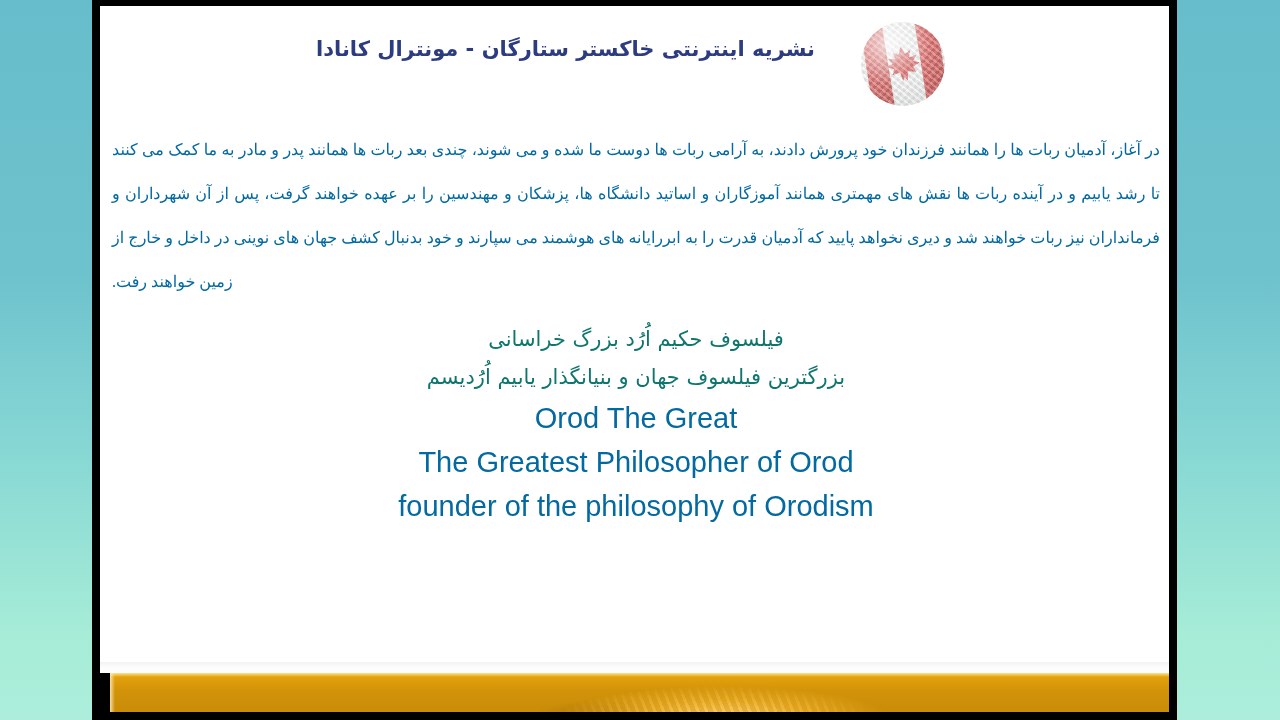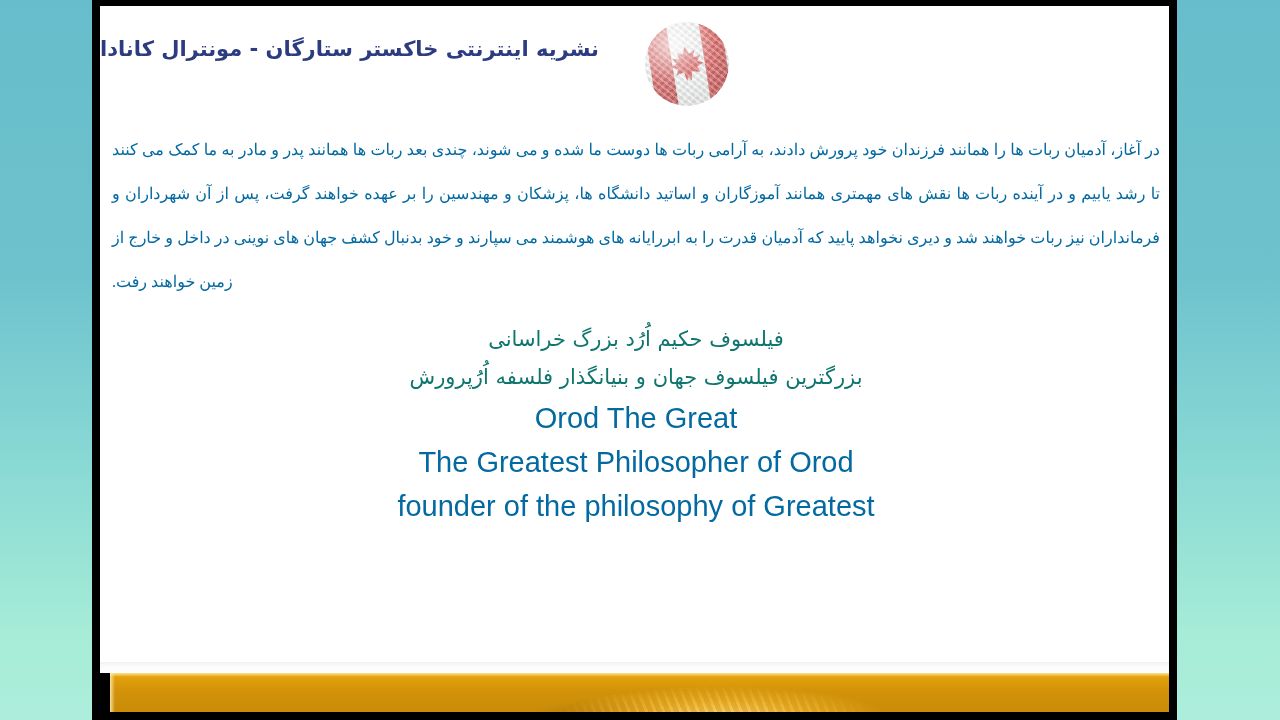--- a/index.html
+++ b/index.html
@@ -96,21 +96,21 @@
 
   
   .header {
     position: absolute;
     left: 100px;
     top: 22px;
     width: 1069px;
     height: 96px;
     display: flex;
     align-items: flex-start;
-    justify-content: flex-end;
+    justify-content: center;
     direction: rtl;
     gap: 36px;
   }
 
   .logo {
     position: relative;
     width: 84px;
     height: 84px;
     margin-right: 8px;
     margin-left: 10px;
@@ -251,24 +251,24 @@
 
     <div class="site-title">نشریه اینترنتی خاکستر ستارگان - مونترال کانادا</div>
   </div>
 
   <div class="content">
 
     <p class="para">در آغاز، آدمیان ربات ها را همانند فرزندان خود پرورش دادند، به آرامی ربات ها دوست ما شده و می شوند، چندی بعد ربات ها همانند پدر و مادر به ما کمک می کنند تا رشد یابیم و در آینده ربات ها نقش های مهمتری همانند آموزگاران و اساتید دانشگاه ها، پزشکان و مهندسین را بر عهده خواهند گرفت، پس از آن شهرداران و فرمانداران نیز ربات خواهند شد و دیری نخواهد پایید که آدمیان قدرت را به ابررایانه های هوشمند می سپارند و خود بدنبال کشف جهان های نوینی در داخل و خارج از زمین خواهند رفت.</p>
 
     <div class="sig-block">
       <div class="sig-fa">فیلسوف حکیم اُرُد بزرگ خراسانی</div>
-      <div class="sig-fa">بزرگترین فیلسوف جهان و بنیانگذار فلسفه اُرُپرورش</div>
+      <div class="sig-fa">بزرگترین فیلسوف جهان و بنیانگذار یابیم اُرُدیسم</div>
       <div class="sig-en">Orod The Great</div>
       <div class="sig-en">The Greatest Philosopher of Orod</div>
-      <div class="sig-en">founder of the philosophy of Greatest</div>
+      <div class="sig-en">founder of the philosophy of Orodism</div>
     </div>
 
   </div>
 
   <div class="gold-band">
     <div class="petals"></div>
     <div class="topglow"></div>
     <div class="leftedge"></div>
   </div>
 

